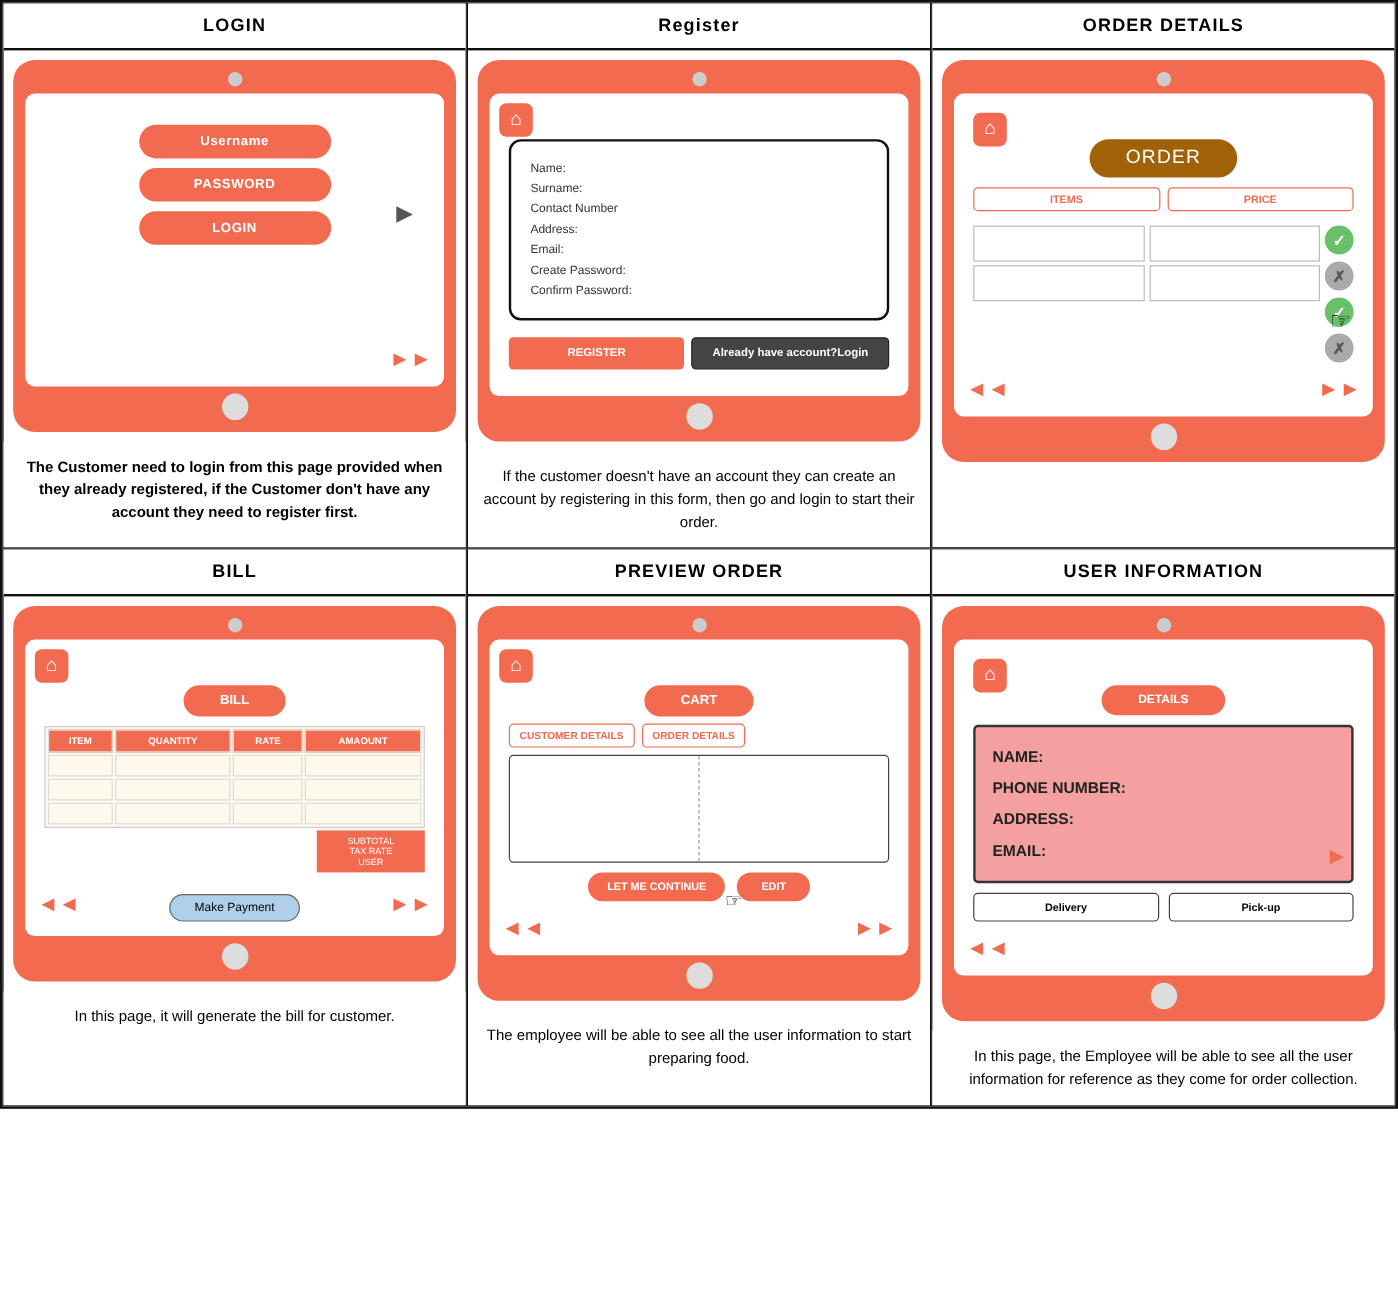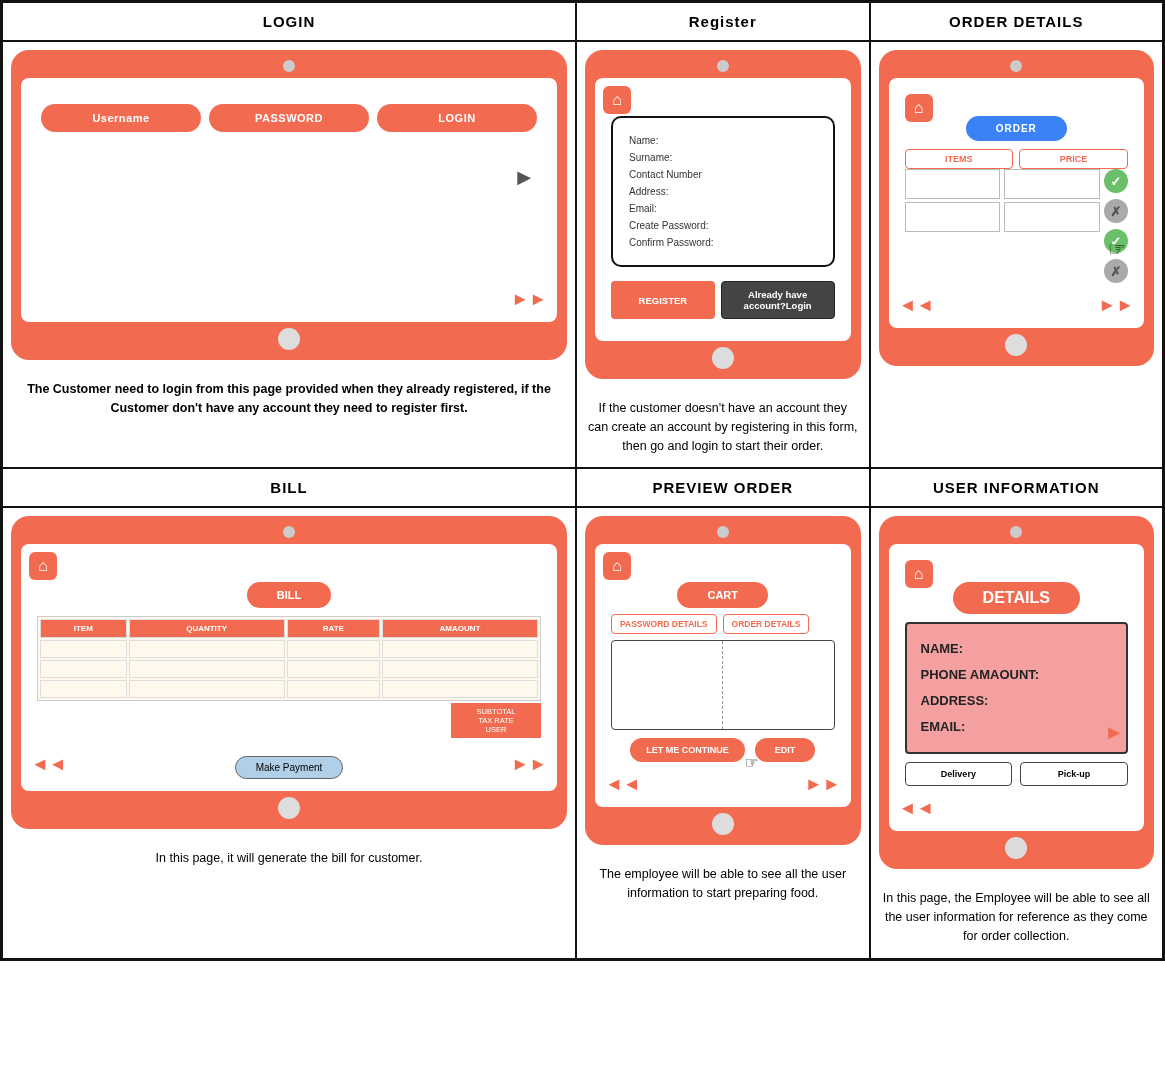--- a/index.html
+++ b/index.html
@@ -112,20 +112,21 @@
       font-size: 18px;
       font-weight: bold;
       background: none;
       border: none;
       cursor: pointer;
     }
 
     
     .login-screen {
       display: flex;
+      flex-direction: column;
       align-items: center;
       padding: 18px 12px 8px;
       gap: 8px;
       position: relative;
     }
 
     .rounded-btn {
       background: #f26b50;
       color: #fff;
       border: none;
@@ -200,35 +201,35 @@
 
     
     .order-screen {
       display: flex;
       flex-direction: column;
       align-items: center;
       padding: 8px;
       position: relative;
     }
     .order-top-btn {
-      background: #3b82f6;
+      background: #a16207;
       color: white;
       border: none;
       border-radius: 20px;
       padding: 7px 30px;
-      font-size: 10px;
-      font-weight: bold;
+      font-size: 16px;
+      font-weight: normal;
       margin: 22px auto 8px;
       letter-spacing: 1px;
     }
     .order-cols {
       display: flex;
       gap: 6px;
       width: 100%;
-      margin-bottom: 0;
+      margin-bottom: 12px;
     }
     .order-col-btn {
       border: 1px solid #f26b50;
       color: #f26b50;
       background: white;
       border-radius: 4px;
       padding: 4px 12px;
       font-size: 9px;
       font-weight: bold;
       flex: 1;
@@ -412,21 +413,21 @@
       align-items: center;
       padding: 8px;
       position: relative;
     }
     .details-btn {
       background: #f26b50;
       color: white;
       border-radius: 20px;
       border: none;
       padding: 7px 30px;
-      font-size: 16px;
+      font-size: 10px;
       font-weight: bold;
       margin: 22px auto 8px;
     }
     .info-card {
       background: #f4a0a0;
       border: 2px solid #333;
       border-radius: 4px;
       width: 100%;
       padding: 12px 14px;
       font-size: 13px;
@@ -610,21 +611,21 @@
 
   <div class="cell">
     <div class="cell-header">PREVIEW ORDER</div>
     <div class="cell-device">
       <div class="device-top-dot"></div>
       <div class="device-screen">
         <div class="preview-screen">
           <div class="home-icon"></div>
           <button class="cart-btn">CART</button>
           <div class="preview-tabs">
-            <div class="preview-tab">PASSWORD DETAILS</div>
+            <div class="preview-tab">CUSTOMER DETAILS</div>
             <div class="preview-tab">ORDER DETAILS</div>
           </div>
           <div class="preview-content">
             <div class="preview-left"></div>
             <div class="preview-right"></div>
           </div>
           <div class="preview-action-btns">
             <div style="position:relative;">
               <button class="lmc-btn">LET ME CONTINUE</button>
               <span class="finger-cursor">☞</span>
@@ -645,21 +646,21 @@
   <div class="cell">
     <div class="cell-header">USER INFORMATION</div>
     <div class="cell-device">
       <div class="device-top-dot"></div>
       <div class="device-screen">
         <div class="userinfo-screen">
           <div class="home-icon"></div>
           <button class="details-btn">DETAILS</button>
           <div class="info-card">
             <div>NAME:</div>
-            <div>PHONE AMAOUNT:</div>
+            <div>PHONE NUMBER:</div>
             <div>ADDRESS:</div>
             <div>EMAIL:</div>
           </div>
           <div class="delivery-btns">
             <div class="delivery-btn">Delivery</div>
             <div class="delivery-btn">Pick-up</div>
           </div>
           <span class="info-cursor">►</span>
         </div>
         <div class="nav-arrows">

